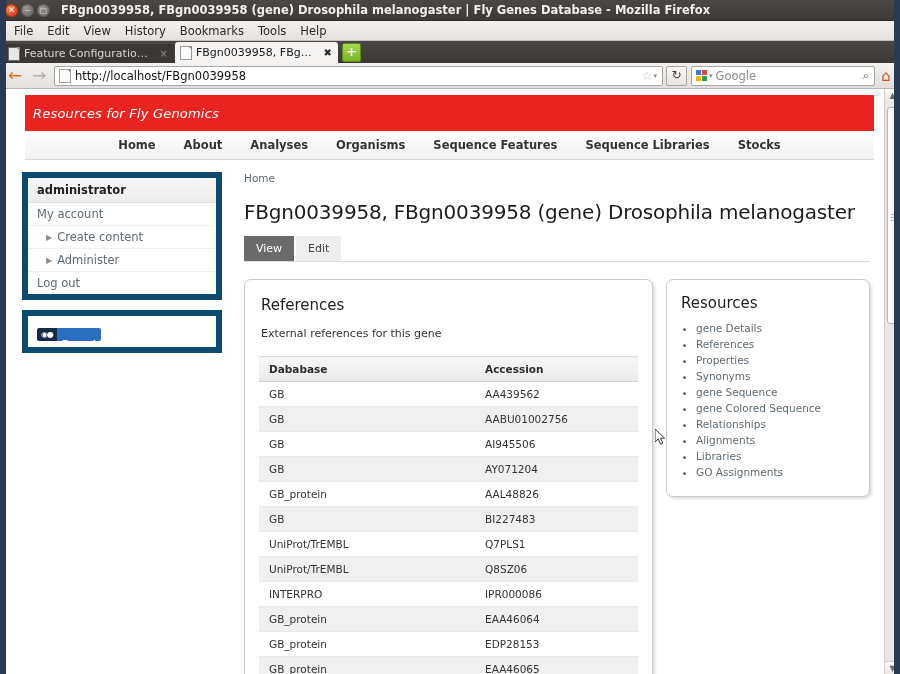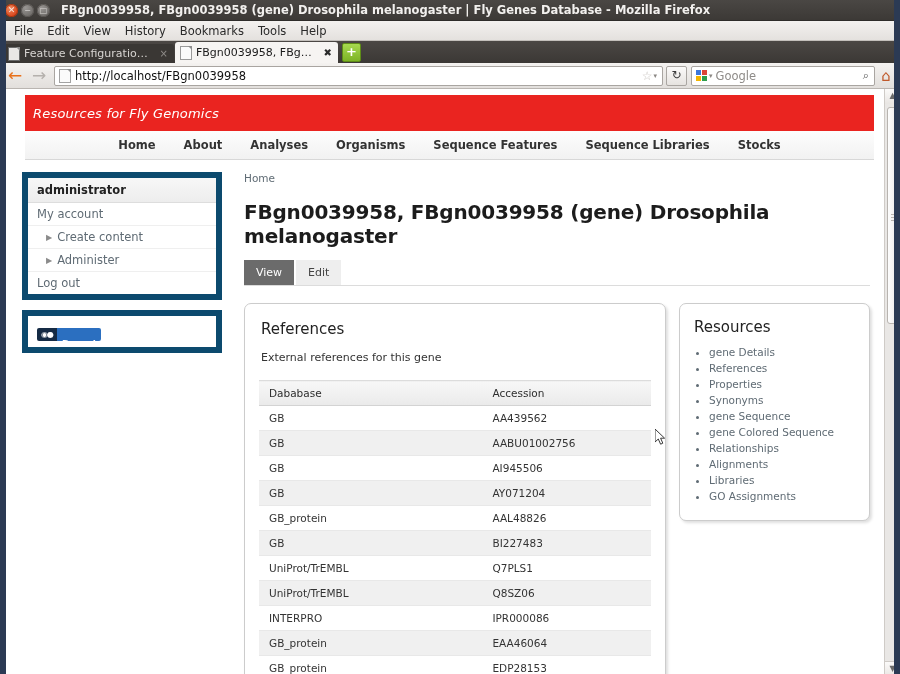--- a/index.html
+++ b/index.html
@@ -269,21 +269,21 @@
   .db-right {
     background: #2b6fc0; color: #ffffff;
     padding: 16px 5px; display: flex; align-items: center;
   }
 
   
   .center-col { flex: 1 1 auto; margin-left: 22px; margin-right: 14px; min-width: 0; }
   .breadcrumb { font-size: 10.5px; color: #5f6b74; margin-bottom: 8px; }
   .page-title {
     font-size: 20px;
-    font-weight: bold;
+    font-weight: normal;
     color: #1c1c1c;
     margin: 16px 0 12px 0;
     letter-spacing: -.2px;
   }
   .tabs-row { display: flex; align-items: flex-end; border-bottom: 1px solid #dcdcdc; }
   .ptab {
     font-size: 11px;
     padding: 6px 12px;
     margin-right: 2px;
   }
@@ -304,35 +304,35 @@
   }
   .panel-desc { font-size: 11px; color: #333333; margin: 0 0 16px 2px; }
 
   table.refs { width: 100%; border-collapse: collapse; }
   table.refs th {
     background: linear-gradient(to bottom, #f7f7f7, #eaeaea);
     border-top: 1px solid #dcdcdc;
     border-bottom: 1px solid #d3d3d3;
     text-align: left;
     font-size: 10.5px;
-    font-weight: normal;
+    font-weight: bold;
     color: #2d2d2d;
     padding: 6px 10px;
   }
   table.refs td {
     font-size: 10.5px;
     color: #333333;
     padding: 6px 10px;
     border-bottom: 1px solid #e8e8e8;
   }
   table.refs tr.odd td { background: #ffffff; }
   table.refs tr.even td { background: #f0f0f0; }
   table.refs th.c1, table.refs td.c1 { width: 57%; }
 
-  .rsidebar { width: 163px; flex: none; margin-left: 13px; padding: 14px 12px 14px 14px; align-self: flex-start; }
+  .rsidebar { width: 163px; flex: none; margin-left: 13px; padding: 14px 25px 14px 14px; align-self: flex-start; }
   .rs-title { font-size: 15px; color: #222222; margin: 0 0 10px 0; font-weight: normal; }
   .rs-list { margin: 0; padding-left: 15px; }
   .rs-list li { font-size: 10.5px; color: #5f6b74; margin-bottom: 4px; }
 
   
   .scrollbar {
     width: 15px; flex: none;
     background: linear-gradient(to right, #f0eeec, #f8f7f6);
     border-left: 1px solid #cfcbc7;
     position: relative;

